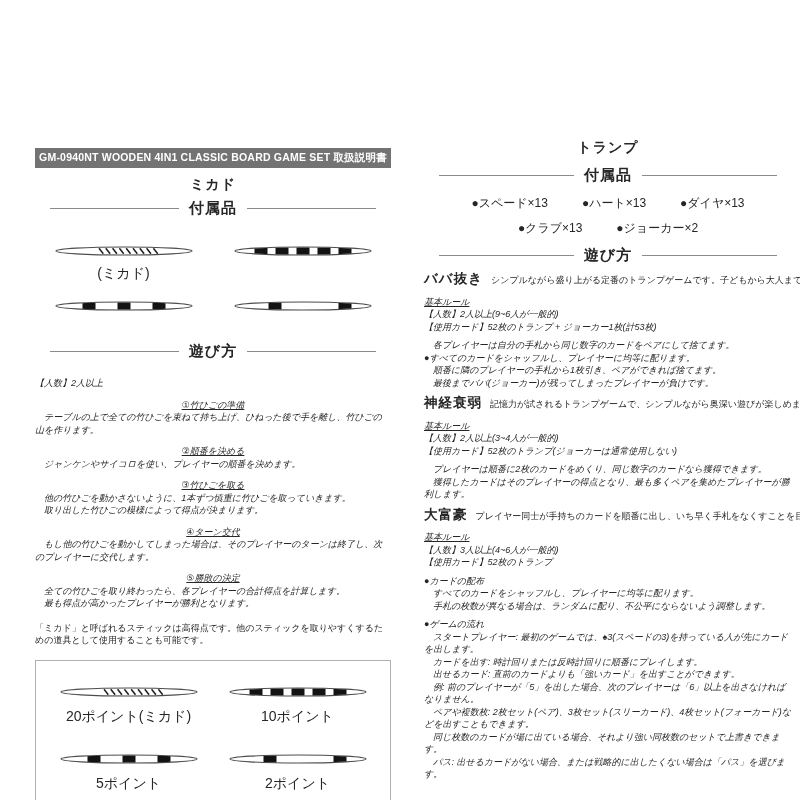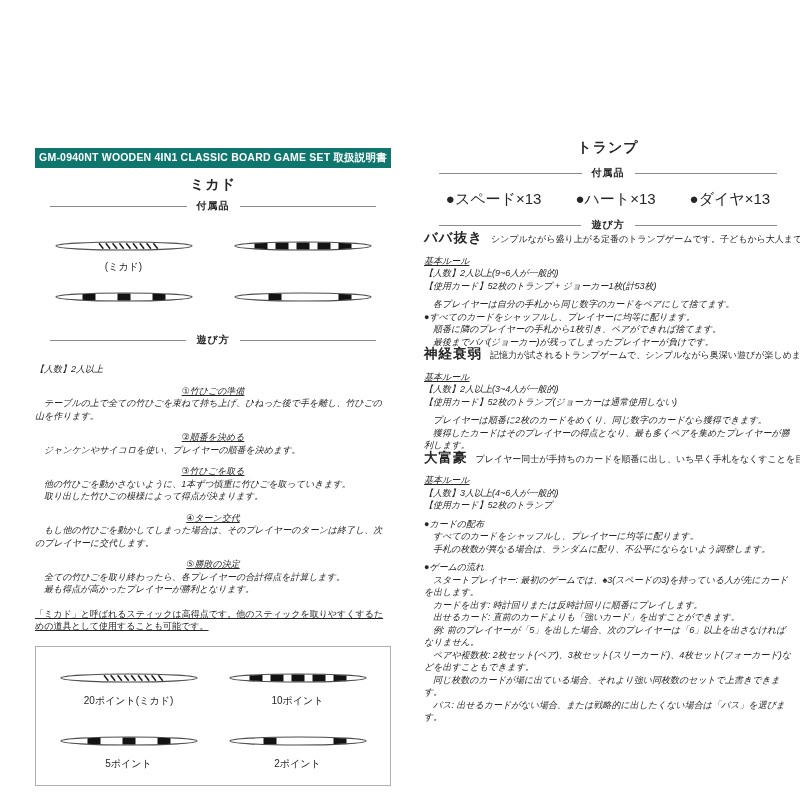--- a/index.html
+++ b/index.html
@@ -6,57 +6,57 @@
   body{
     width:800px;height:800px;background:#ffffff;position:relative;
     font-family:"Liberation Sans","DejaVu Sans",sans-serif;
     color:#262626;-webkit-font-smoothing:antialiased;
   }
   .col{position:absolute;}
   .col-left{left:35px;top:148px;width:356px;}
   .col-right{left:424px;top:139px;width:368px;}
 
   .header-bar{
-    height:20px;background:#0f766e;color:#ffffff;display:flex;
+    height:20px;background:#737373;color:#ffffff;display:flex;
     align-items:center;justify-content:center;font-weight:bold;
     font-size:10.5px;letter-spacing:.2px;white-space:nowrap;
   }
   .page-title{margin-top:8px;text-align:center;font-size:14px;font-weight:bold;letter-spacing:1px;}
 
   .divider{display:flex;align-items:center;gap:10px;padding:0 15px;}
   .dline{flex:1;height:1px;background:#8a8a8a;}
-  .dlabel{font-size:10px;font-weight:bold;letter-spacing:1px;white-space:nowrap;}
+  .dlabel{font-size:15px;font-weight:bold;letter-spacing:1px;white-space:nowrap;}
   .mt5{margin-top:5px}.mt8{margin-top:8px}.mt9{margin-top:9px}.mt10{margin-top:10px}.mt16{margin-top:16px}.mt18{margin-top:18px}
   .mt22{margin-top:22px}.mt24{margin-top:24px}
 
   .stick-grid{
     display:grid;grid-template-columns:1fr 1fr;column-gap:22px;row-gap:14px;
     padding:0 10px;align-items:start;justify-items:center;
   }
   .stick-cell{display:flex;flex-direction:column;align-items:center;}
-  .stick-label{font-size:10px;margin-top:5px;white-space:pre;}
+  .stick-label{font-size:14px;margin-top:5px;white-space:pre;}
 
   .rules{font-size:9px;line-height:12.5px;}
   .rules .line{white-space:pre-wrap;font-style:italic;}
   .step{margin-top:9px;}
   .step-heading{text-decoration:underline;white-space:pre-wrap;text-align:center;}
-  .note{margin-top:12px;white-space:pre-wrap;text-decoration:underline;}
+  .note{margin-top:12px;white-space:pre-wrap;}
 
   .points-box{
     margin-top:13px;border:1px solid #b0b0b0;
     padding:22px 18px 14px 18px;
     display:grid;grid-template-columns:1fr 1fr;column-gap:20px;row-gap:24px;
     justify-items:center;
   }
   .points-box .stick-label{margin-top:7px;}
 
-  .acc-row{display:flex;justify-content:center;gap:34px;font-size:15px;white-space:nowrap;}
+  .acc-row{display:flex;justify-content:center;gap:34px;font-size:12px;white-space:nowrap;}
   .acc-row .line{white-space:nowrap;}
 
-  .game{margin-top:0;}
+  .game{margin-top:8px;}
   .game-head{display:flex;align-items:baseline;gap:8px;white-space:nowrap;}
   .game-name{font-size:13.5px;font-weight:bold;letter-spacing:1px;}
   .game-intro{font-size:9px;}
   .rules-label{text-decoration:underline;margin-top:9px;}
   .gap6{height:6px;}
 </style>
 </head>
 <body>
 
 <div class="col col-left">
@@ -258,20 +258,24 @@
   <div class="divider mt9">
     <span class="dline"></span>
     <span class="dlabel">付属品</span>
     <span class="dline"></span>
   </div>
 
   <div class="acc-row mt10">
       <div class="line">●スペード×13</div>
       <div class="line">●ハート×13</div>
       <div class="line">●ダイヤ×13</div>
+    </div>
+  <div class="acc-row mt8">
+      <div class="line">●クラブ×13</div>
+      <div class="line">●ジョーカー×2</div>
     </div>
 
   <div class="divider mt9">
     <span class="dline"></span>
     <span class="dlabel">遊び方</span>
     <span class="dline"></span>
   </div>
 
   <div class="game rules">
     <div class="game-head">

